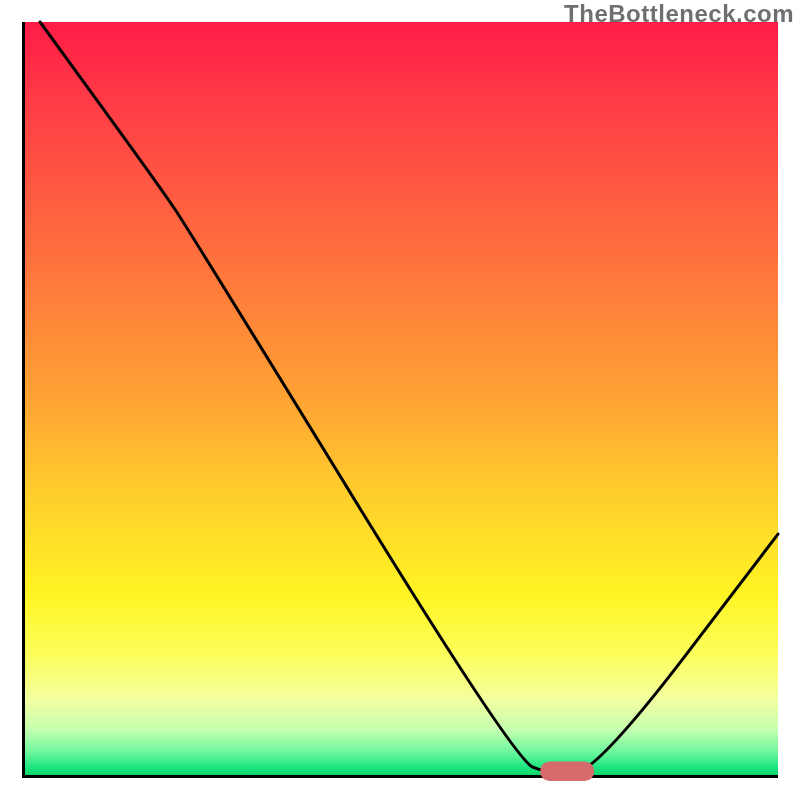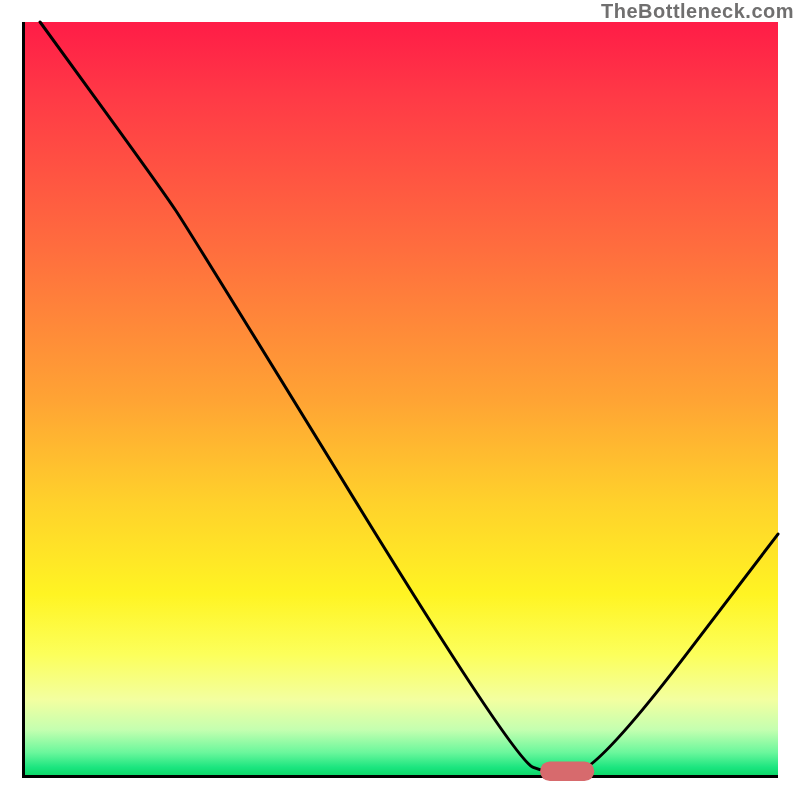--- a/index.html
+++ b/index.html
@@ -13,21 +13,21 @@
   }
   .chart-wrap {
     position: relative;
     width: 800px;
     height: 800px;
   }
   .attribution {
     position: absolute;
     top: 0;
     right: 6px;
-    font-size: 20px;
+    font-size: 24px;
     font-weight: 600;
     color: #706f6f;
     letter-spacing: 0.5px;
   }
   .plot-area {
     position: absolute;
     left: 22px;
     top: 22px;
     width: 756px;
     height: 756px;

